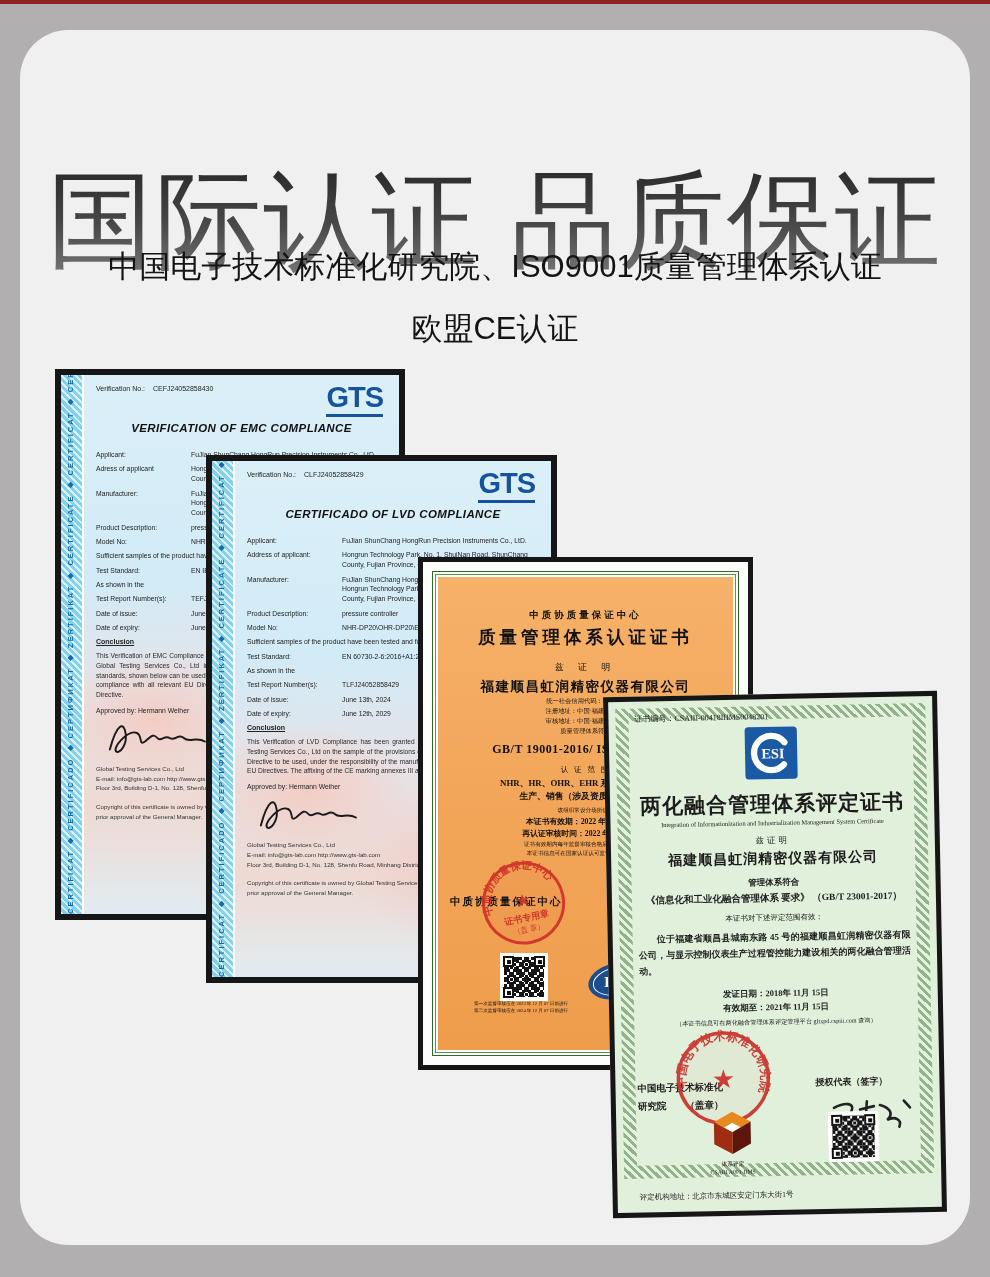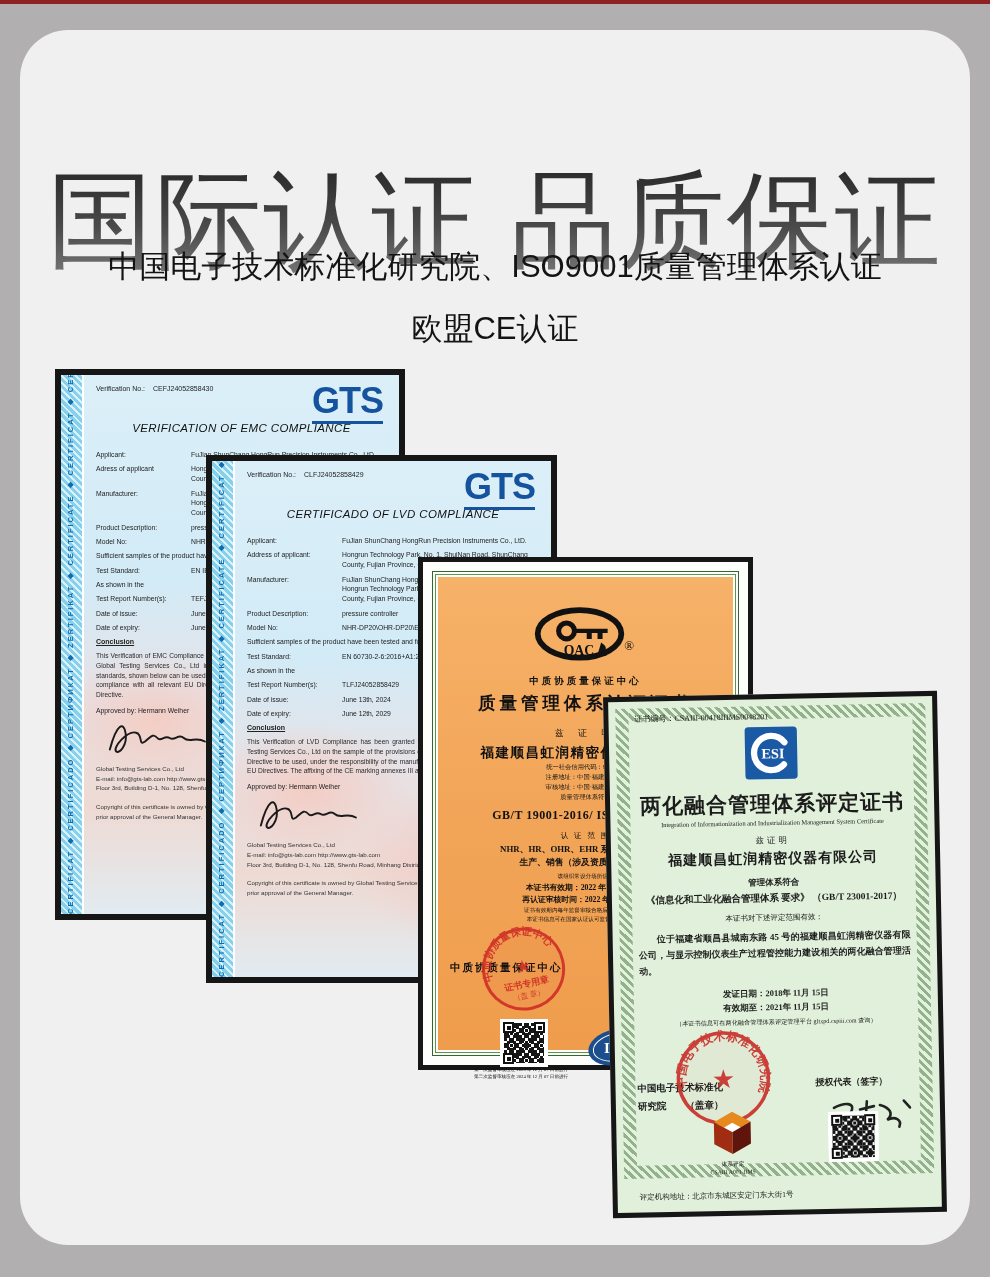--- a/index.html
+++ b/index.html
@@ -26,23 +26,23 @@
       linear-gradient(180deg,#dbeff8 0%,#d2ebf7 38%,#e7e2e6 60%,#eedad3 80%,#e2ebf1 100%);}
   .band{position:absolute;left:0;top:0;bottom:0;width:21px;
       background:repeating-linear-gradient(45deg,rgba(255,255,255,.7) 0 2px,rgba(255,255,255,0) 2px 5px),#85d0ec;
       border-right:2px solid #fff;overflow:hidden;}
   .band span{display:block;height:100%;writing-mode:vertical-rl;transform:rotate(180deg);
       font-size:7.5px;font-weight:bold;color:#0d6cb2;letter-spacing:2px;line-height:19px;
       white-space:nowrap;text-align:center;}
   .bluebody{position:absolute;left:21px;top:0;right:0;bottom:0;padding:10px 12px 8px 14px;box-sizing:border-box;}
   .vrow{font-size:7px;color:#222;}
   .vrow b{font-weight:normal;margin-left:6px;}
-  .gts{position:absolute;right:16px;top:8px;font-size:36px;font-weight:900;color:#15539e;
+  .gts{position:absolute;right:16px;top:8px;font-size:29px;font-weight:900;color:#15539e;
        letter-spacing:-1px;border-bottom:3.5px solid #15539e;line-height:1;padding-bottom:2px;}
-  .blue-title{margin-top:30px;text-align:center;font-size:11.5px;font-weight:normal;font-style:italic;
+  .blue-title{margin-top:30px;text-align:center;font-size:11.5px;font-weight:bold;font-style:italic;
        color:#111;letter-spacing:.4px;}
   .fields{margin-top:16px;}
   .frow{display:flex;margin-bottom:4.5px;font-size:6.8px;color:#222;line-height:1.45;}
   .frow .lbl{width:95px;flex:0 0 95px;}
   .frow .val{flex:1;white-space:pre-line;}
   .concl{margin-top:5px;font-size:7px;font-weight:bold;text-decoration:underline;color:#222;}
   .para{margin-top:6px;font-size:6.6px;color:#2a2a2a;line-height:1.5;text-align:justify;white-space:normal;}
   .appr{margin-top:7px;font-size:6.8px;color:#222;}
   .sigrow{display:flex;align-items:center;justify-content:space-between;margin-top:2px;padding-right:26px;}
   .ce{font-size:33px;color:#111;letter-spacing:7px;font-family:"DejaVu Sans",sans-serif;font-weight:500;}
@@ -269,30 +269,20 @@
 E-mail: info@gts-lab.com   http://www.gts-lab.com
 Floor 3rd, Building D-1, No. 128, Shenfu Road, Minhang District, Shanghai, China</div>
     <div class="copyr">Copyright of this certificate is owned by Global Testing Services Co., Ltd and
 prior approval of the General Manager.</div>
   </div>
 </div>
 
 <div class="cert qac-outer" style="left:418px;top:557px;width:335px;height:513px;z-index:3;border-width:5px;">
   <div class="qac-frame">
     <div class="qac-body">
-      <div>
-        <svg width="110" height="62" viewBox="0 0 150 86">
-          <ellipse cx="66" cy="40" rx="58" ry="33" fill="none" stroke="#111" stroke-width="8"></ellipse>
-          <circle cx="48" cy="36" r="11" fill="none" stroke="#111" stroke-width="7"></circle>
-          <path d="M59 33 h46 v6 h-7 v8 h-7 v-8 h-8 v8 h-7 v-8 h-17 z" fill="#111"></path>
-          <path d="M96 52 q12 8 2 14 l6 4 -14 2 4 -13 z" fill="#111"></path>
-          <text x="44" y="70" font-size="19" font-weight="bold" fill="#111" font-family="Liberation Sans,sans-serif">QAC</text>
-          <text x="128" y="62" font-size="18" fill="#111">®</text>
-        </svg>
-      </div>
       <div class="qac-org">中质协质量保证中心</div>
       <div class="qac-title">质量管理体系认证证书</div>
       <div class="qac-certify">兹 证 明</div>
       <div class="qac-company">福建顺昌虹润精密仪器有限公司</div>
       <div class="qac-tiny">统一社会信用代码：9135072</div>
       <div class="qac-tiny">注册地址：中国·福建省·顺昌</div>
       <div class="qac-tiny">审核地址：中国·福建省·顺昌</div>
       <div class="qac-tiny">质量管理体系符合</div>
       <div class="qac-std">GB/T 19001-2016/ ISO 9001:2015</div>
       <div class="qac-scopelbl">认 证 范 围</div>

